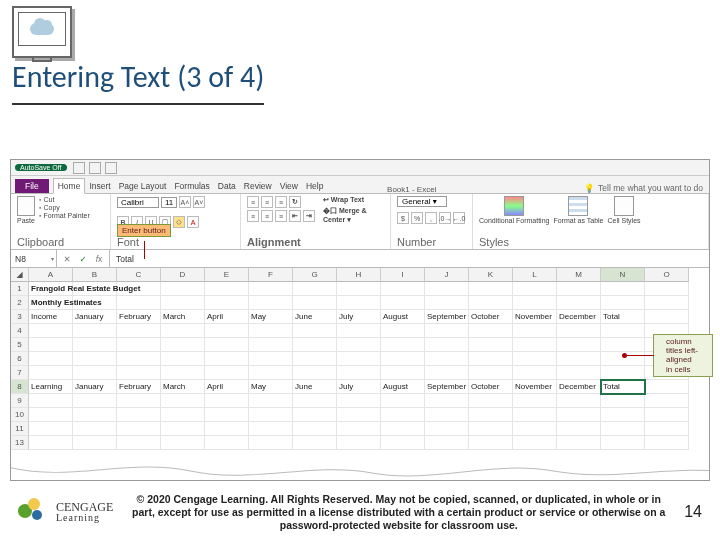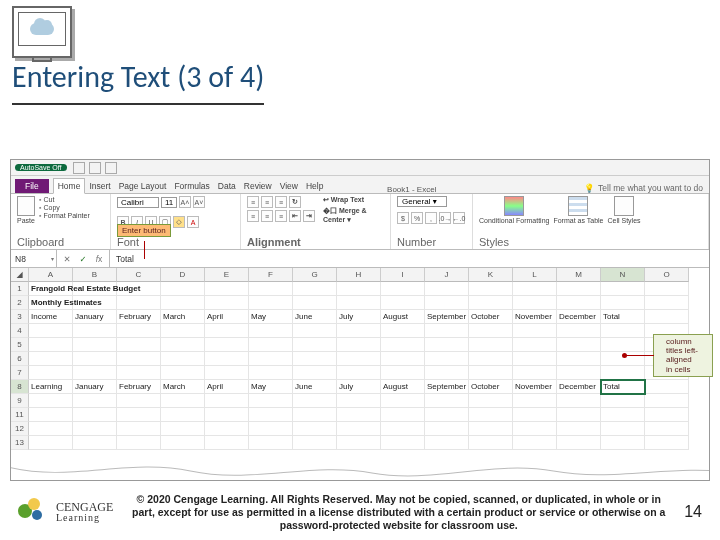--- a/index.html
+++ b/index.html
@@ -545,39 +545,39 @@
         <div class="cell"></div>
         <div class="cell"></div>
         <div class="cell"></div>
         <div class="cell"></div>
         <div class="cell"></div>
         <div class="cell"></div>
         <div class="cell"></div>
         <div class="cell"></div>
       </div>
     <div class="data-row">
+        <div class="rownum">10</div>
+        <div class="cell"></div>
+        <div class="cell"></div>
+        <div class="cell"></div>
+        <div class="cell"></div>
+        <div class="cell"></div>
+        <div class="cell"></div>
+        <div class="cell"></div>
+        <div class="cell"></div>
+        <div class="cell"></div>
+        <div class="cell"></div>
+        <div class="cell"></div>
+        <div class="cell"></div>
+        <div class="cell"></div>
+        <div class="cell"></div>
+        <div class="cell"></div>
+      </div>
+    <div class="data-row">
         <div class="rownum">11</div>
-        <div class="cell"></div>
-        <div class="cell"></div>
-        <div class="cell"></div>
-        <div class="cell"></div>
-        <div class="cell"></div>
-        <div class="cell"></div>
-        <div class="cell"></div>
-        <div class="cell"></div>
-        <div class="cell"></div>
-        <div class="cell"></div>
-        <div class="cell"></div>
-        <div class="cell"></div>
-        <div class="cell"></div>
-        <div class="cell"></div>
-        <div class="cell"></div>
-      </div>
-    <div class="data-row">
-        <div class="rownum">12</div>
         <div class="cell"></div>
         <div class="cell"></div>
         <div class="cell"></div>
         <div class="cell"></div>
         <div class="cell"></div>
         <div class="cell"></div>
         <div class="cell"></div>
         <div class="cell"></div>
         <div class="cell"></div>
         <div class="cell"></div>

